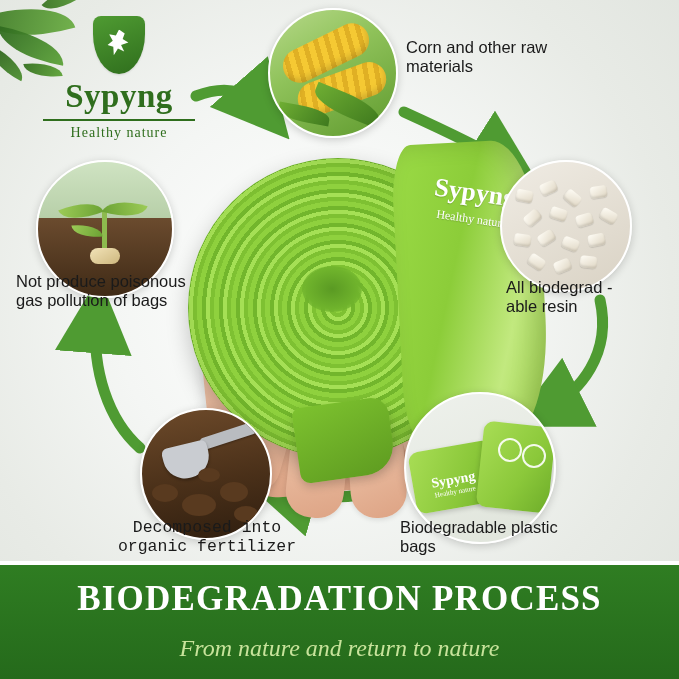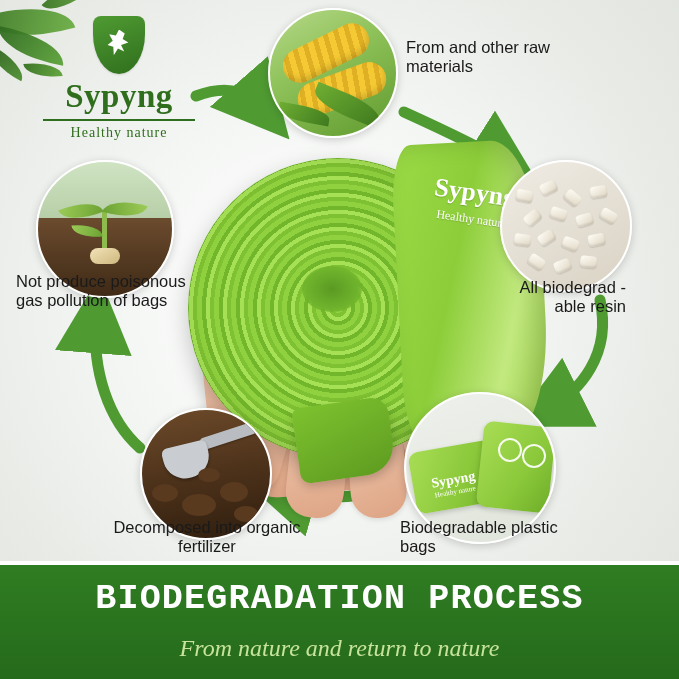--- a/index.html
+++ b/index.html
@@ -189,36 +189,36 @@
 
   
   .arrow{position:absolute;}
 
   
   .label{
     position:absolute;color:#1a1a1a;font-size:16.5px;line-height:1.18;
     font-family:"Liberation Sans", sans-serif;
   }
   .lbl-corn{left:406px;top:38px;width:160px;}
-  .lbl-resin{left:506px;top:278px;width:120px;text-align:right;}
+  .lbl-resin{left:506px;top:278px;width:120px;}
   .lbl-plant{left:16px;top:272px;width:180px;}
-  .lbl-soil{left:112px;top:518px;width:190px;text-align:center;}
+  .lbl-soil{left:112px;top:518px;width:190px;text-align:center;font-family:Liberation Mono, monospace;}
   .lbl-bags{left:400px;top:518px;width:170px;}
 
   
   .banner{
     position:absolute;left:0;bottom:0;width:679px;height:114px;
     background:linear-gradient(180deg,#2f7d22 0%, #256a1b 100%);
     border-top:4px solid #ffffff;
     text-align:center;
   }
   .banner h1{
     margin:14px 0 16px;color:#ffffff;font-weight:700;
     font-size:35px;letter-spacing:1.2px;
-    font-family:Liberation Mono, monospace;
+    font-family:Liberation Serif, serif;
   }
   .banner .sub{
     margin-top:11px;color:#c8e39b;font-size:24px;
     font-family:"Liberation Serif", serif;font-style:italic;
   }
 </style>
 </head>
 <body>
 
 <div class="canvas">
@@ -270,21 +270,21 @@
     </div>
     <div class="roll-strip"></div>
   </div>
 
   <div class="bubble b-corn">
     <div class="cob c1"></div>
     <div class="cob c2"></div>
     <div class="husk h1"></div>
     <div class="husk h2"></div>
   </div>
-  <div class="label lbl-corn">From and other raw materials</div>
+  <div class="label lbl-corn">Corn and other raw materials</div>
 
   <div class="bubble b-resin">
     <div class="b-seed" style="left:14px;top:28px;transform:rotate(12deg)"></div>
     <div class="b-seed" style="left:38px;top:20px;transform:rotate(-24deg)"></div>
     <div class="b-seed" style="left:62px;top:30px;transform:rotate(40deg)"></div>
     <div class="b-seed" style="left:88px;top:24px;transform:rotate(-8deg)"></div>
     <div class="b-seed" style="left:22px;top:50px;transform:rotate(-40deg)"></div>
     <div class="b-seed" style="left:48px;top:46px;transform:rotate(18deg)"></div>
     <div class="b-seed" style="left:74px;top:52px;transform:rotate(-16deg)"></div>
     <div class="b-seed" style="left:98px;top:48px;transform:rotate(30deg)"></div>

